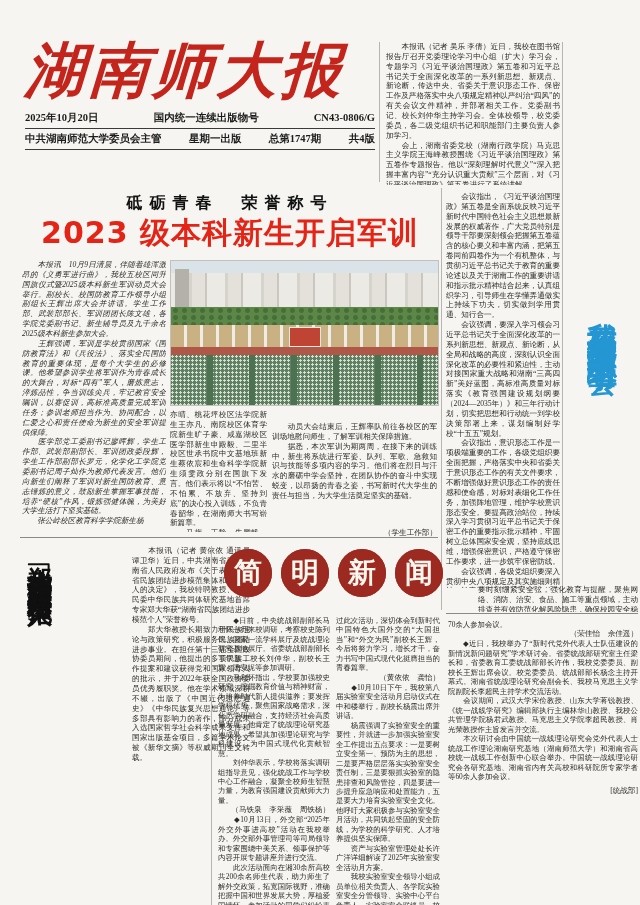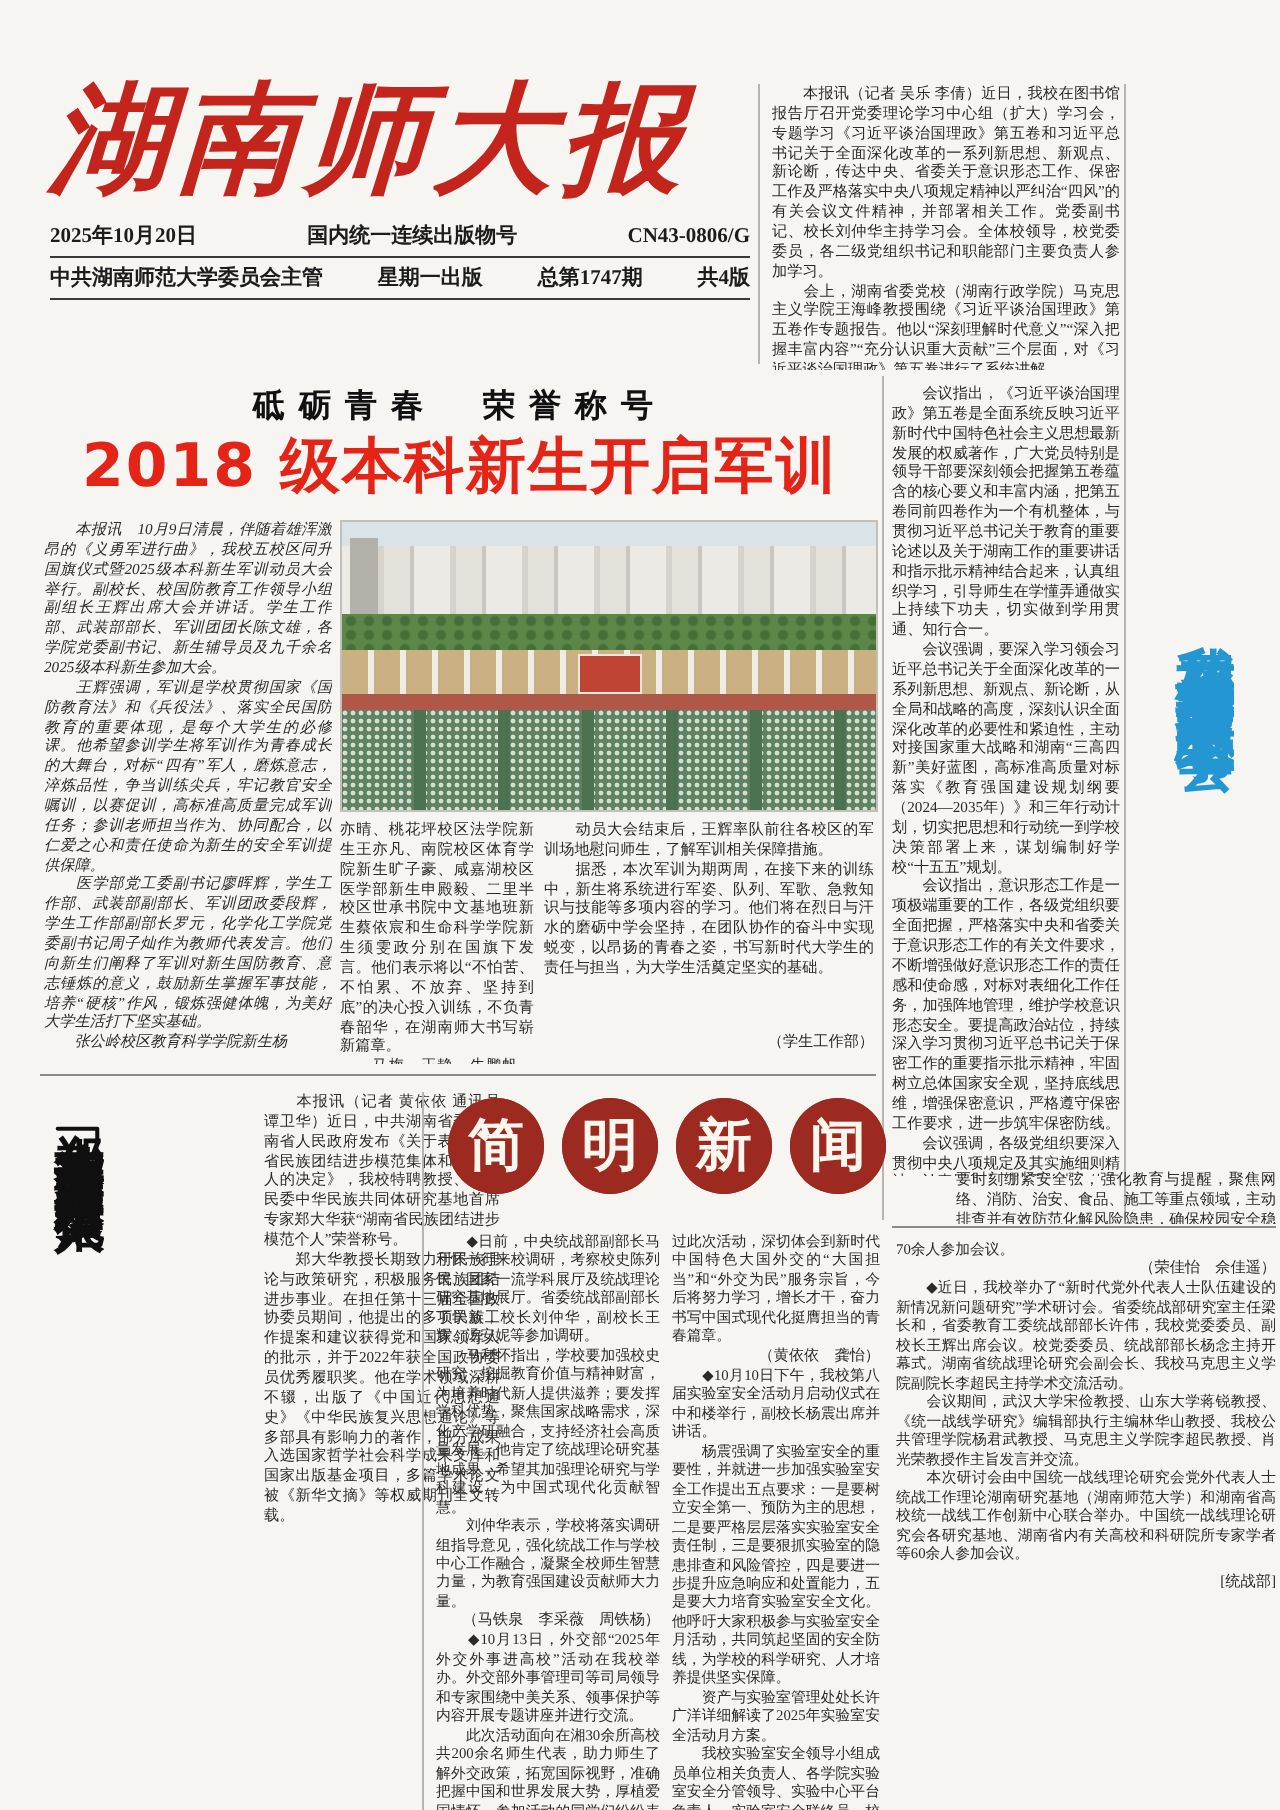--- a/index.html
+++ b/index.html
@@ -120,21 +120,21 @@
 　　会议指出，意识形态工作是一项极端重要的工作，各级党组织要全面把握，严格落实中央和省委关于意识形态工作的有关文件要求，不断增强做好意识形态工作的责任感和使命感，对标对表细化工作任务，加强阵地管理，维护学校意识形态安全。要提高政治站位，持续深入学习贯彻习近平总书记关于保密工作的重要指示批示精神，牢固树立总体国家安全观，坚持底线思维，增强保密意识，严格遵守保密工作要求，进一步筑牢保密防线。
 　　会议强调，各级党组织要深入贯彻中央八项规定及其实施细则精神，认真履行全面从严治党主体责任，教育引导党员干部增强纪律意识、自觉约束，严防隐形变异“四风”问题发生，纠治不良师德师风，扎实推进清廉校园建设，营造风清气正的氛围。</div>
   </section>
 
   <section class="abs" style="left:446px;top:585px;width:192px;height:27px;">
     <div class="body-text" style="height:27px;margin-left:32px;">要时刻绷紧安全弦，强化教育与提醒，聚焦网络、消防、治安、食品、施工等重点领域，主动排查并有效防范化解风险隐患，确保校园安全稳定。</div>
   </section>
 
   <section>
     <div class="kicker abs" style="left:20px;top:193px;width:420px;">砥砺青春　荣誉称号</div>
-    <div class="lead-headline abs" style="left:20px;top:213px;width:420px;">2018 级本科新生开启军训</div>
+    <div class="lead-headline abs" style="left:20px;top:213px;width:420px;">2023 级本科新生开启军训</div>
 
     <div class="body-text abs" style="left:22px;top:260px;width:144px;height:272px;font-style:italic;">　　本报讯　10月9日清晨，伴随着雄浑激昂的《义勇军进行曲》，我校五校区同升国旗仪式暨2025级本科新生军训动员大会举行。副校长、校国防教育工作领导小组副组长王辉出席大会并讲话。学生工作部、武装部部长、军训团团长陈文雄，各学院党委副书记、新生辅导员及九千余名2025级本科新生参加大会。
 　　王辉强调，军训是学校贯彻国家《国防教育法》和《兵役法》、落实全民国防教育的重要体现，是每个大学生的必修课。他希望参训学生将军训作为青春成长的大舞台，对标“四有”军人，磨炼意志，淬炼品性，争当训练尖兵，牢记教官安全嘱训，以赛促训，高标准高质量完成军训任务；参训老师担当作为、协同配合，以仁爱之心和责任使命为新生的安全军训提供保障。
 　　医学部党工委副书记廖晖辉，学生工作部、武装部副部长、军训团政委段辉，学生工作部副部长罗元，化学化工学院党委副书记周子灿作为教师代表发言。他们向新生们阐释了军训对新生国防教育、意志锤炼的意义，鼓励新生掌握军事技能，培养“硬核”作风，锻炼强健体魄，为美好大学生活打下坚实基础。
 　　张公岭校区教育科学学院新生杨</div>
 
     <figure class="photo abs" style="left:170px;top:260px;width:267px;height:144px;margin:0;">
       <div class="sky"></div>
       <div class="bldg"></div>
       <div class="bldg-tall"></div>
@@ -142,21 +142,21 @@
       <div class="tents"></div>
       <div class="stage"></div>
       <div class="track"></div>
       <div class="field"></div>
       <div class="aisles"></div>
     </figure>
 
     <div class="body-text abs" style="left:170px;top:410px;width:97px;height:122px;">亦晴、桃花坪校区法学院新生王亦凡、南院校区体育学院新生旷子豪、咸嘉湖校区医学部新生申殿毅、二里半校区世承书院中文基地班新生蔡依宸和生命科学学院新生须雯政分别在国旗下发言。他们表示将以“不怕苦、不怕累、不放弃、坚持到底”的决心投入训练，不负青春韶华，在湖南师大书写崭新篇章。
 　　马梅、王静、牛鹏帆、刘浩东、卢炜堃代表全体教官郑重承诺，他们将以严格规范的训练、耐心细致的指导，鼓励新生掌握军事技能，塑造优良作风。</div>
     <div class="abs" style="left:272px;top:410px;width:165px;height:122px;">
-      <div class="body-text" style="height:106px;">　　动员大会结束后，王辉率队前往各校区的军训场地慰问师生，了解军训相关保障措施。
+      <div class="body-text" style="height:106px;margin-top:12px;">　　动员大会结束后，王辉率队前往各校区的军训场地慰问师生，了解军训相关保障措施。
 　　据悉，本次军训为期两周，在接下来的训练中，新生将系统进行军姿、队列、军歌、急救知识与技能等多项内容的学习。他们将在烈日与汗水的磨砺中学会坚持，在团队协作的奋斗中实现蜕变，以昂扬的青春之姿，书写新时代大学生的责任与担当，为大学生活奠定坚实的基础。</div>
       <div class="byline">（学生工作部）</div>
     </div>
   </section>
 
   <div class="vrule abs" style="left:441px;top:188px;height:422px;"></div>
 
   <div class="hrule abs" style="left:20px;top:537px;width:418px;"></div>
   <div class="hrule abs" style="left:446px;top:613px;width:192px;"></div>
 
@@ -181,21 +181,21 @@
     <div class="abs" style="left:218px;top:616px;width:112px;height:289px;overflow:hidden;">
       <div class="body-text brief-text">　　◆日前，中央统战部副部长马利怀一行来校调研，考察校史陈列馆、国家一流学科展厅及统战理论研究基地展厅。省委统战部副部长丁学新，校长刘仲华，副校长王辉、汤安妮等参加调研。
 　　马利怀指出，学校要加强校史研究，挖掘教育价值与精神财富，为培养时代新人提供滋养；要发挥学科优势，聚焦国家战略需求，深化产学研融合，支持经济社会高质量发展。他肯定了统战理论研究基地成果，希望其加强理论研究与学科建设，为中国式现代化贡献智慧。
 　　刘仲华表示，学校将落实调研组指导意见，强化统战工作与学校中心工作融合，凝聚全校师生智慧力量，为教育强国建设贡献师大力量。</div>
       <div class="byline">（马铁泉　李采薇　周铁杨）</div>
       <div class="body-text brief-text">　　◆10月13日，外交部“2025年外交外事进高校”活动在我校举办。外交部外事管理司等司局领导和专家围绕中美关系、领事保护等内容开展专题讲座并进行交流。
 　　此次活动面向在湘30余所高校共200余名师生代表，助力师生了解外交政策，拓宽国际视野，准确把握中国和世界发展大势，厚植爱国情怀。参加活动的同学们纷纷表示，通</div>
     </div>
 
     <div class="abs" style="left:336px;top:616px;width:104px;height:289px;overflow:hidden;">
-      <div class="body-text brief-text">过此次活动，深切体会到新时代中国特色大国外交的“大国担当”和“外交为民”服务宗旨，今后将努力学习，增长才干，奋力书写中国式现代化挺膺担当的青春篇章。</div>
+      <div class="body-text brief-text">过此次活动，深切体会到新时代中国特色大国外交的“大国担当”和“外交为民”副校长王辉，今后将努力学习，增长才干，奋力书写中国式现代化挺膺担当的青春篇章。</div>
       <div class="byline">（黄依依　龚怡）</div>
       <div class="body-text brief-text">　　◆10月10日下午，我校第八届实验室安全活动月启动仪式在中和楼举行，副校长杨震出席并讲话。
 　　杨震强调了实验室安全的重要性，并就进一步加强实验室安全工作提出五点要求：一是要树立安全第一、预防为主的思想，二是要严格层层落实实验室安全责任制，三是要狠抓实验室的隐患排查和风险管控，四是要进一步提升应急响应和处置能力，五是要大力培育实验室安全文化。他呼吁大家积极参与实验室安全月活动，共同筑起坚固的安全防线，为学校的科学研究、人才培养提供坚实保障。
 　　资产与实验室管理处处长许广洋详细解读了2025年实验室安全活动月方案。
 　　我校实验室安全领导小组成员单位相关负责人、各学院实验室安全分管领导、实验中心平台负责人、实验室安全联络员、校实验室安全督查组成员等</div>
     </div>
 
     <div class="abs" style="left:448px;top:620px;width:190px;height:285px;overflow:hidden;">
       <div class="body-text brief-text">70余人参加会议。</div>
       <div class="byline">（荣佳怡　佘佳遥）</div>

